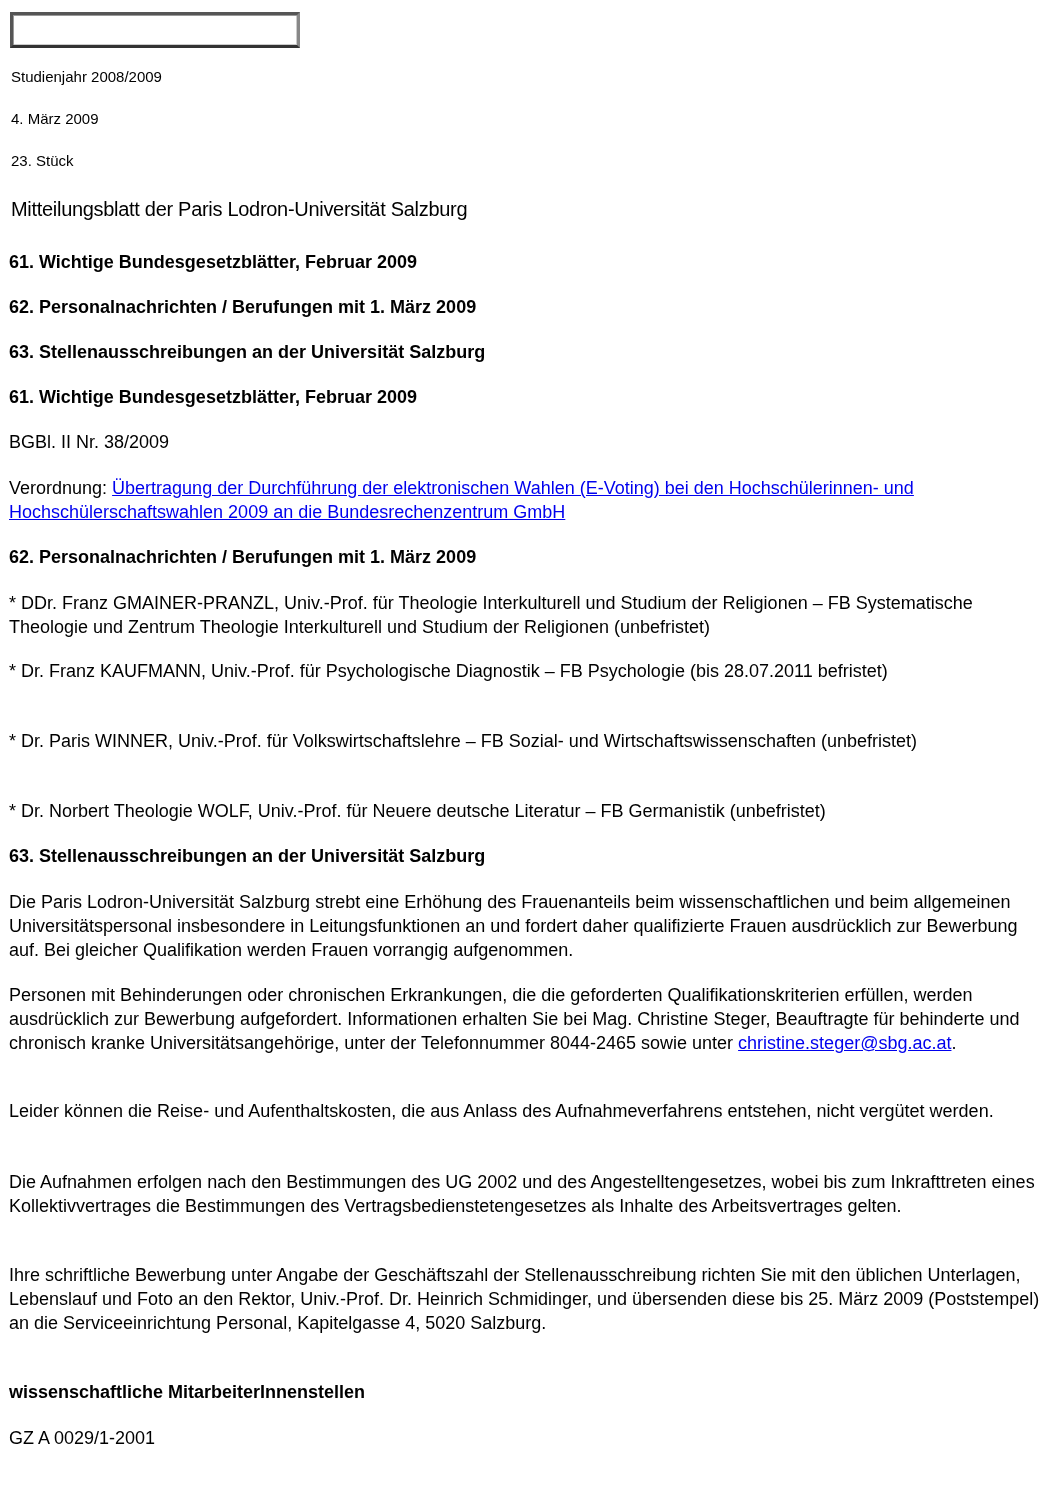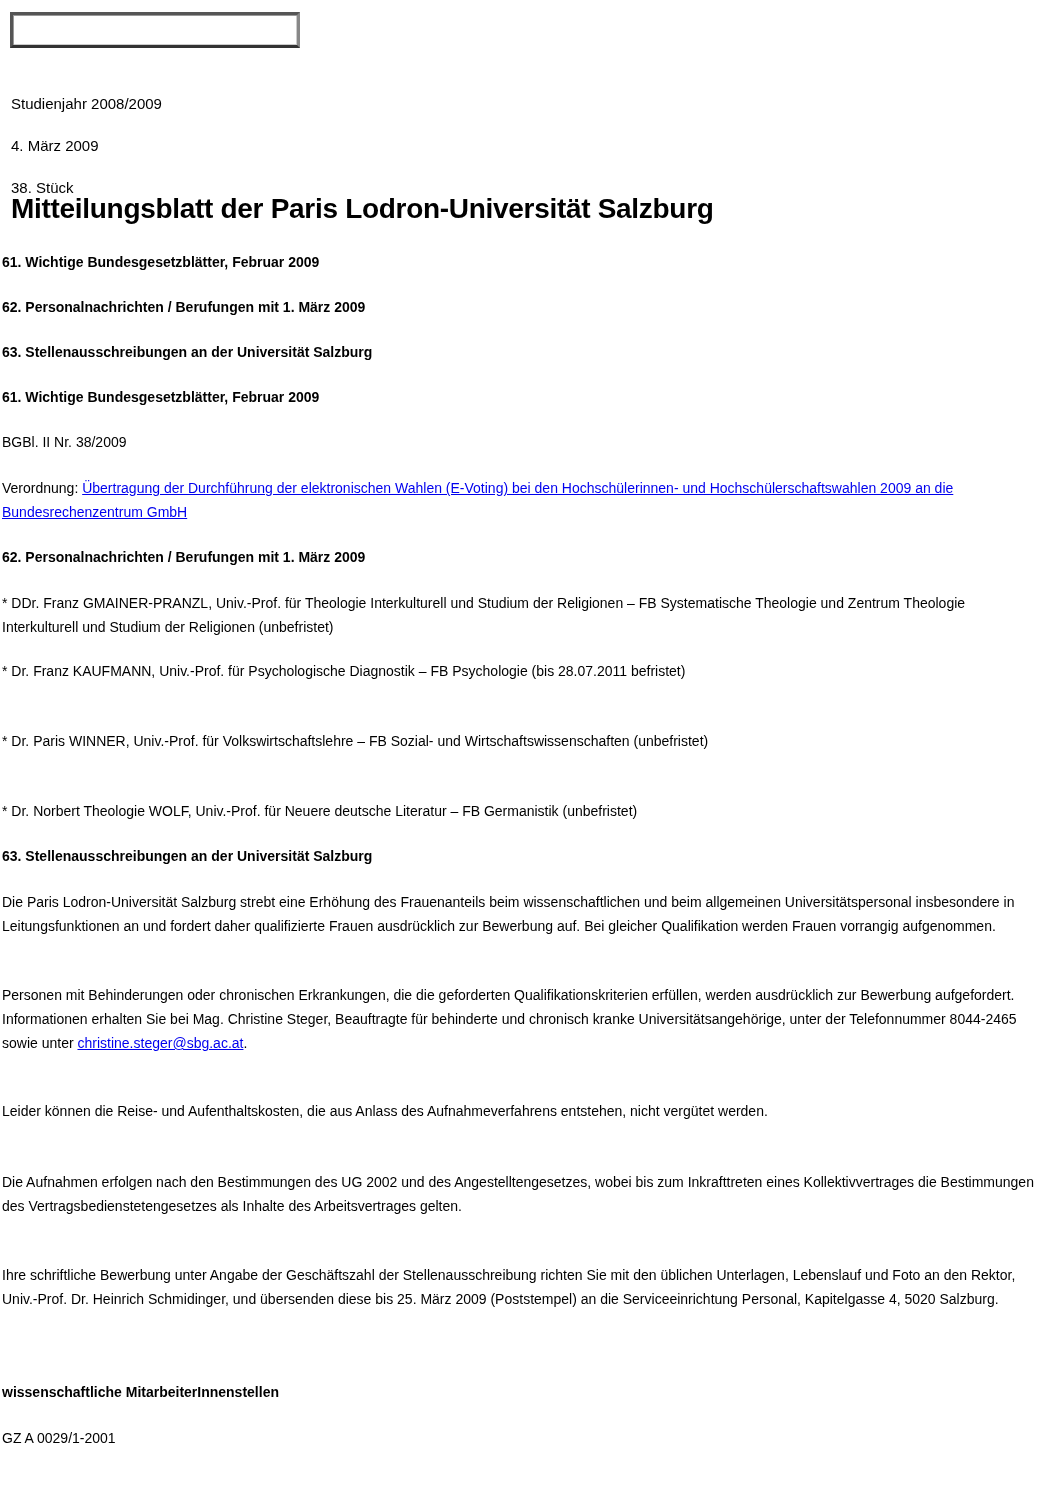--- a/index.html
+++ b/index.html
@@ -7,38 +7,38 @@
     width: 1058px; height: 1497px; overflow: hidden; position: relative;
     font-family: "Liberation Sans", sans-serif; color: #000;
   }
   .topbox {
     position: absolute; left: 10px; top: 12px; width: 284px; height: 30px;
     border-top: 3px solid #555; border-left: 3px solid #555;
     border-bottom: 3px solid #333; border-right: 3px solid #888;
     box-shadow: inset 1px 1px 0 #999, inset -1px -1px 0 #ccc;
     background: #fff;
   }
-  .meta { position: absolute; left: 11px; font-size: 15px; line-height: 18px; margin-top: 27px; }
+  .meta { position: absolute; left: 11px; font-size: 15px; line-height: 18px; }
   h1 {
     position: absolute; left: 11px; top: 191px; margin: 0;
-    font-size: 28px; font-weight: bold; line-height: 36px; letter-spacing: -0.3px;
+    font-size: 20px; font-weight: normal; line-height: 36px; letter-spacing: -0.3px;
   }
-  .block { position: absolute; left: 2px; width: 1035px; font-size: 14px; line-height: 24px; }
+  .block { position: absolute; left: 9px; width: 1035px; font-size: 18px; line-height: 24px; }
   .head { font-weight: bold; }
   a { color: #0000ee; text-decoration: underline; }
   b { font-weight: normal; }
 </style>
 </head>
 <body>
 
 <div class="topbox"></div>
 
 <div class="meta" style="top:68px">Studienjahr 2008/2009</div>
 <div class="meta" style="top:110px">4. März 2009</div>
-<div class="meta" style="top:152px">38. Stück</div>
+<div class="meta" style="top:152px">23. Stück</div>
 
 <h1>Mitteilungsblatt der Paris Lodron-Universität Salzburg</h1>
 
 <div class="block head" style="top:250px">61. Wichtige Bundesgesetzblätter, Februar 2009</div>
 <div class="block head" style="top:295px">62. Personalnachrichten / Berufungen mit 1. März 2009</div>
 <div class="block head" style="top:340px">63. Stellenausschreibungen an der Universität Salzburg</div>
 
 <div class="block head" style="top:385px">61. Wichtige Bundesgesetzblätter, Februar 2009</div>
 <div class="block" style="top:430px">BGBl. II Nr. 38/2009</div>
 <div class="block" style="top:476px"><span>Verordnung: </span><a>Übertragung der Durchführung der elektronischen Wahlen (E-Voting) bei den Hochschülerinnen- und Hochschülerschaftswahlen 2009 an die Bundesrechenzentrum GmbH</a></div>

